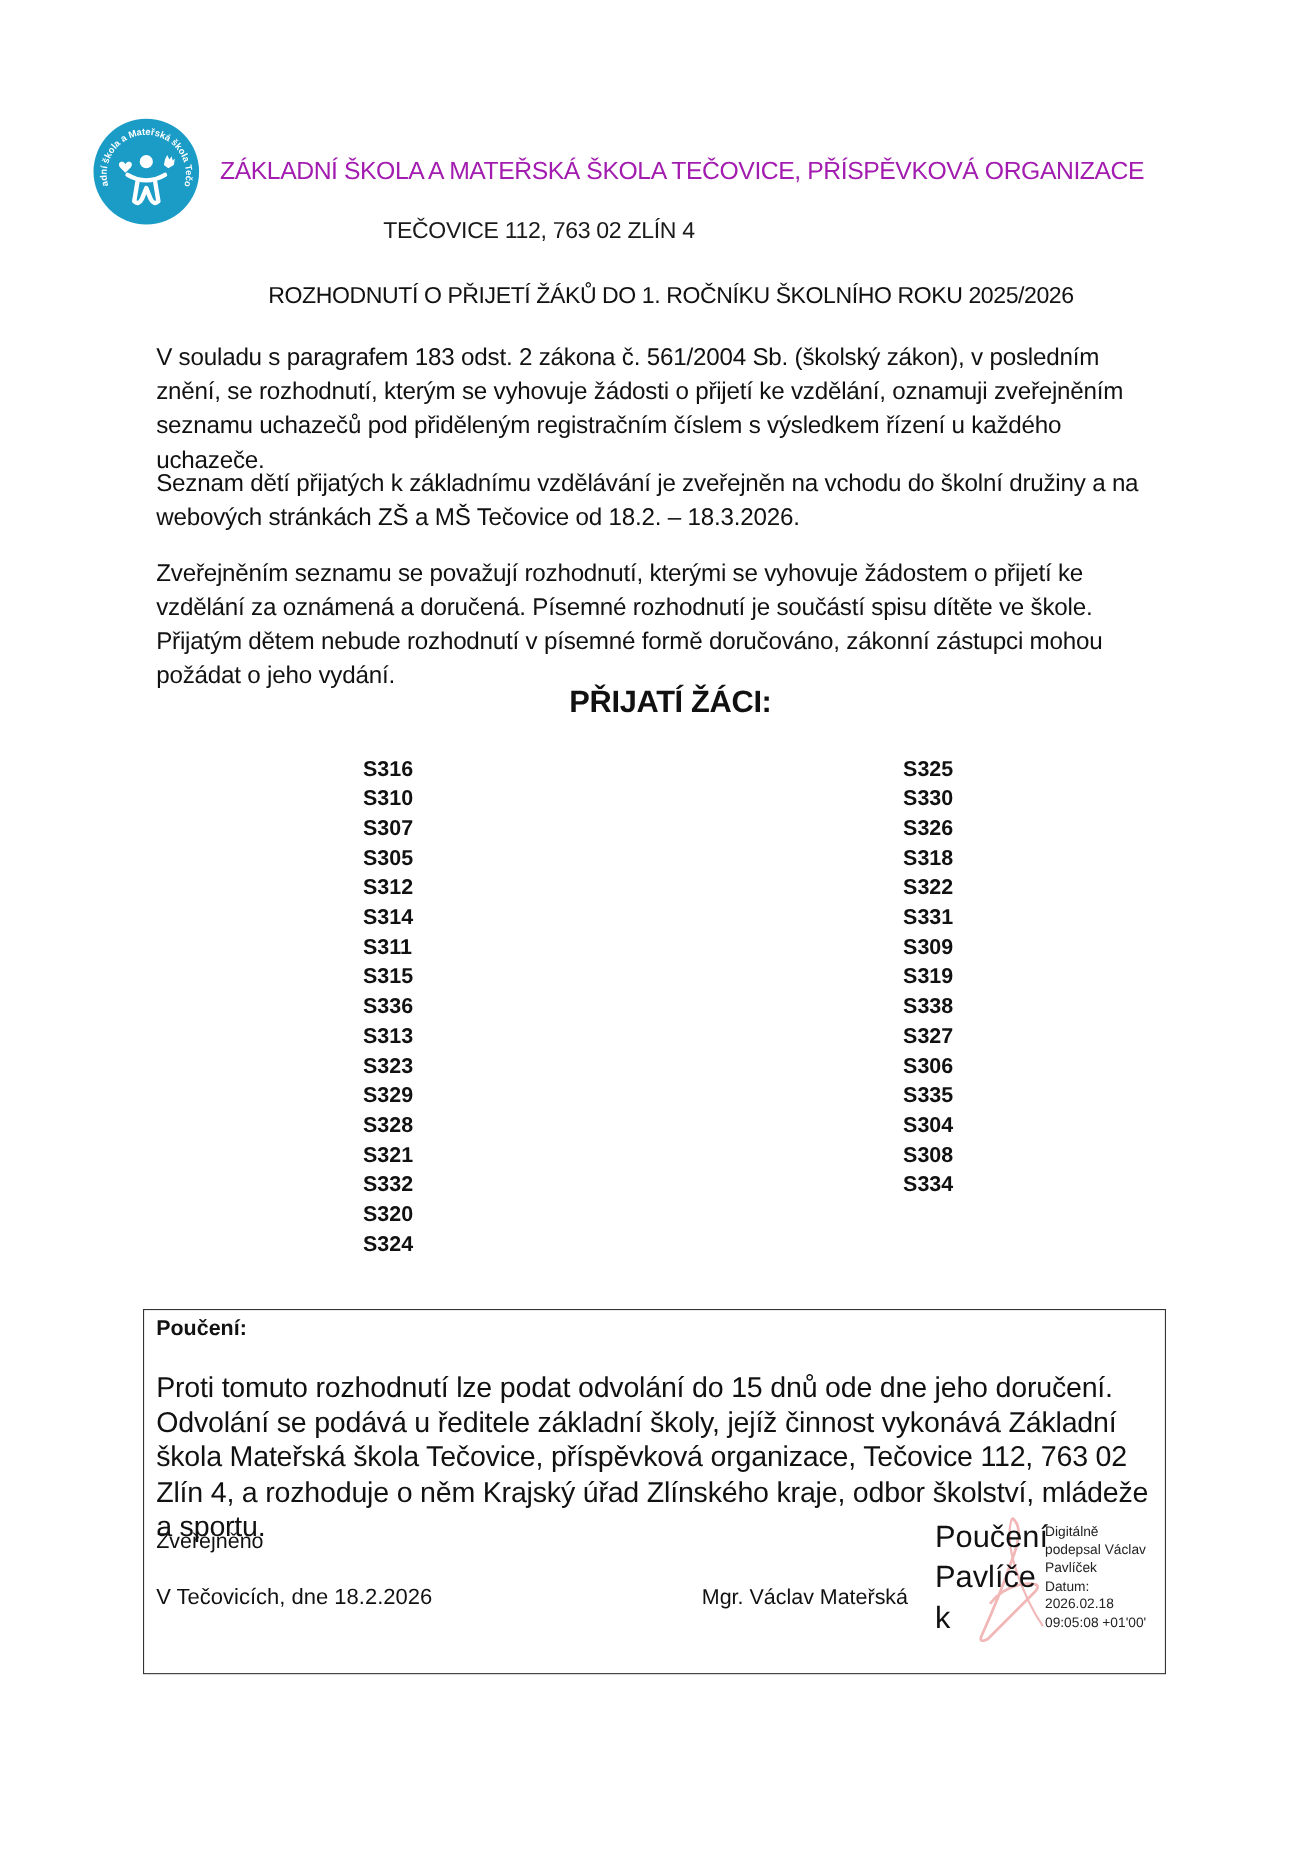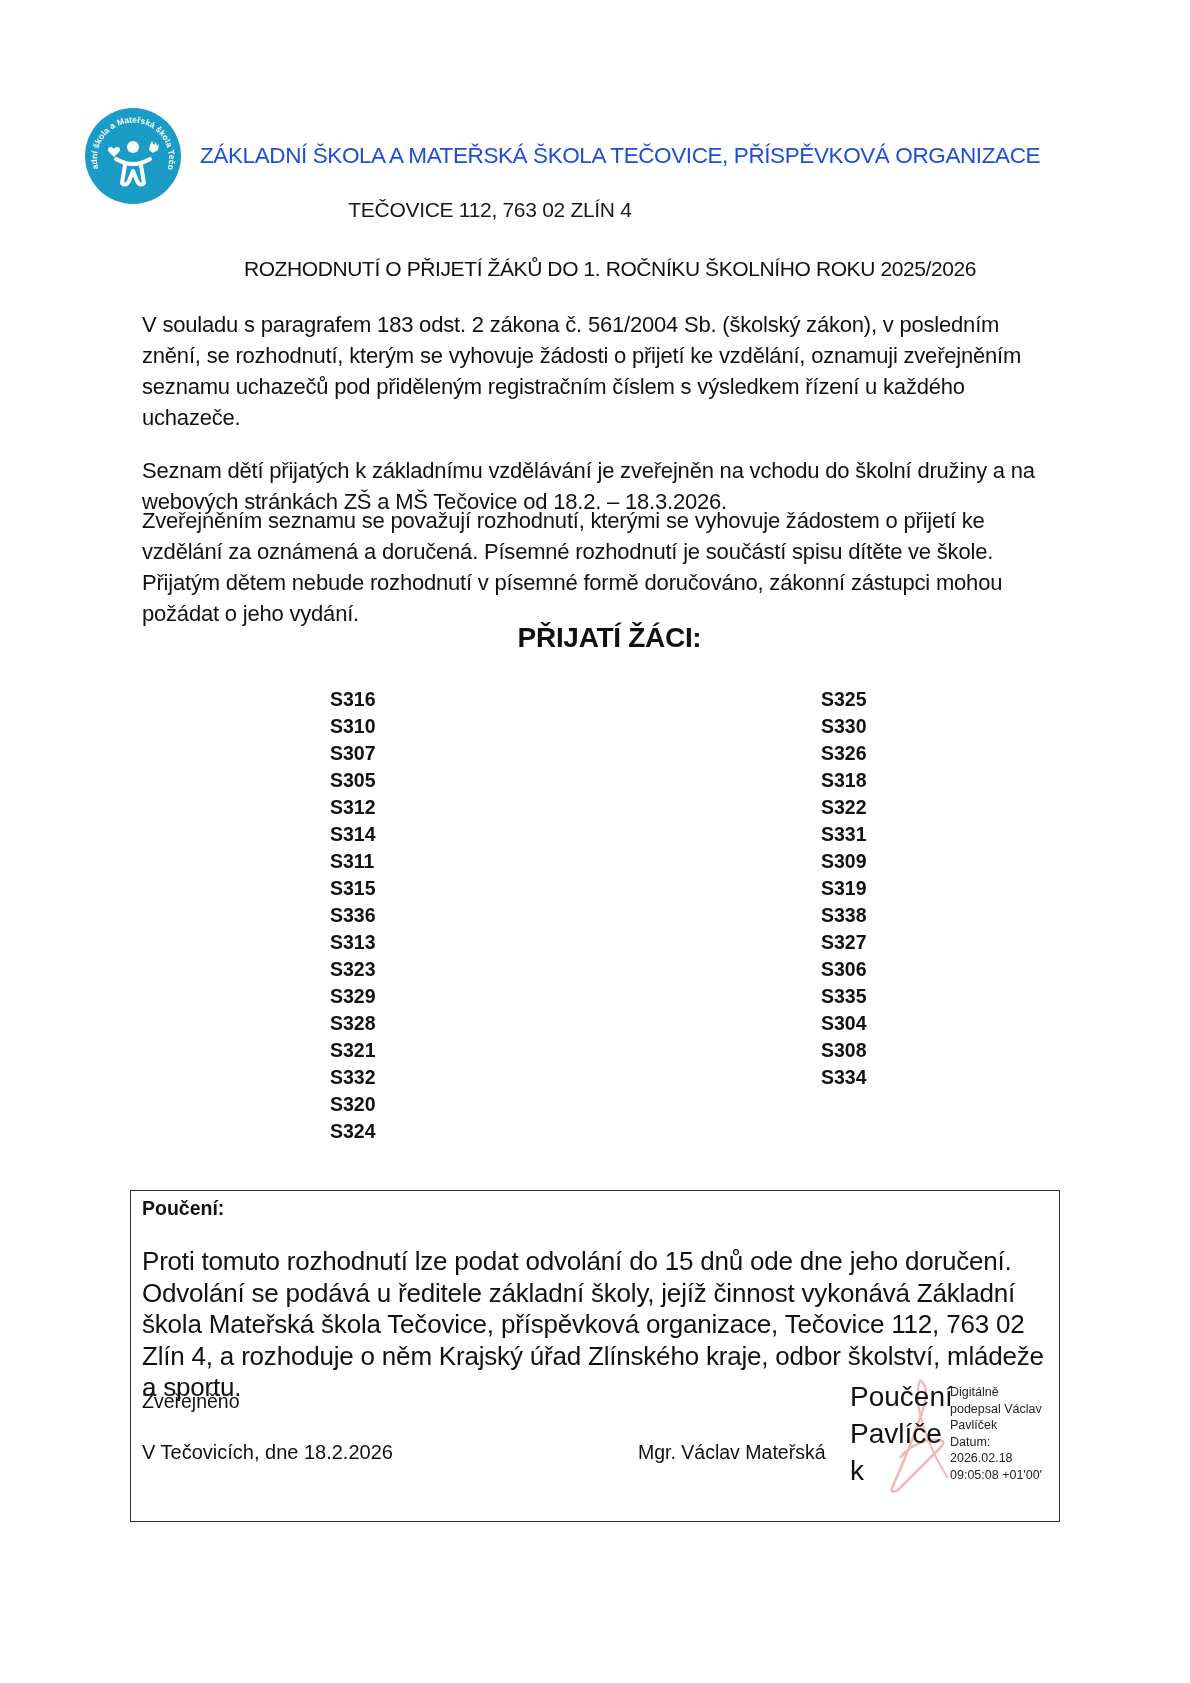--- a/index.html
+++ b/index.html
@@ -1,25 +1,25 @@
 <!DOCTYPE html>
 <html><head>
 <meta charset="utf-8">
 <style>
   html, body { margin: 0; padding: 0; background: #ffffff; }
   body { width: 1190px; height: 1683px; position: relative; overflow: hidden;
          font-family: "Liberation Sans", sans-serif; color: #111; }
   .abs { position: absolute; }
   .logo { left: 84px; top: 107px; width: 98px; height: 98px; }
-  .school-name { left: 200px; top: 143px; font-size: 22.5px; letter-spacing: -0.4px; white-space: nowrap; color: #1d4ed8; }
+  .school-name { left: 200px; top: 143px; font-size: 22.5px; letter-spacing: -0.4px; white-space: nowrap; color: #a21caf; }
   .address { left: 0; width: 950px; top: 198px; text-align: center; font-size: 21px; letter-spacing: -0.3px; padding-left: 30px; box-sizing: border-box; color: #1a1a1a; }
   .doc-title { left: 0; width: 1190px; top: 257px; text-align: center; font-size: 21px; font-weight: normal; letter-spacing: -0.4px; padding-left: 30px; box-sizing: border-box; }
   .para { left: 142px; width: 920px; font-size: 22px; line-height: 31px; letter-spacing: -0.2px; }
   .p1 { top: 309px; }
-  .p2 { top: 423px; margin-top: 32px; }
+  .p2 { top: 423px; }
   .p3 { top: 505px; }
   .list-heading { left: 0; width: 1190px; top: 622px; text-align: center; font-size: 28px; font-weight: bold; padding-left: 29px; box-sizing: border-box; letter-spacing: -0.3px; }
   .col { top: 686px; font-size: 19.5px; font-weight: bold; line-height: 27px; }
   .col-left { left: 330px; }
   .col-right { left: 821px; }
   .col div { height: 27px; }
   .notice-box { left: 130px; top: 1190px; width: 930px; height: 332px; border: 1.5px solid #333; box-sizing: border-box; }
   .notice-title { left: 142px; top: 1197px; font-size: 19.5px; font-weight: bold; }
   .notice-text { left: 142px; top: 1246px; width: 910px; font-size: 26px; line-height: 31.5px; letter-spacing: -0.2px; }
   .published { left: 142px; top: 1390px; font-size: 19.5px; }

